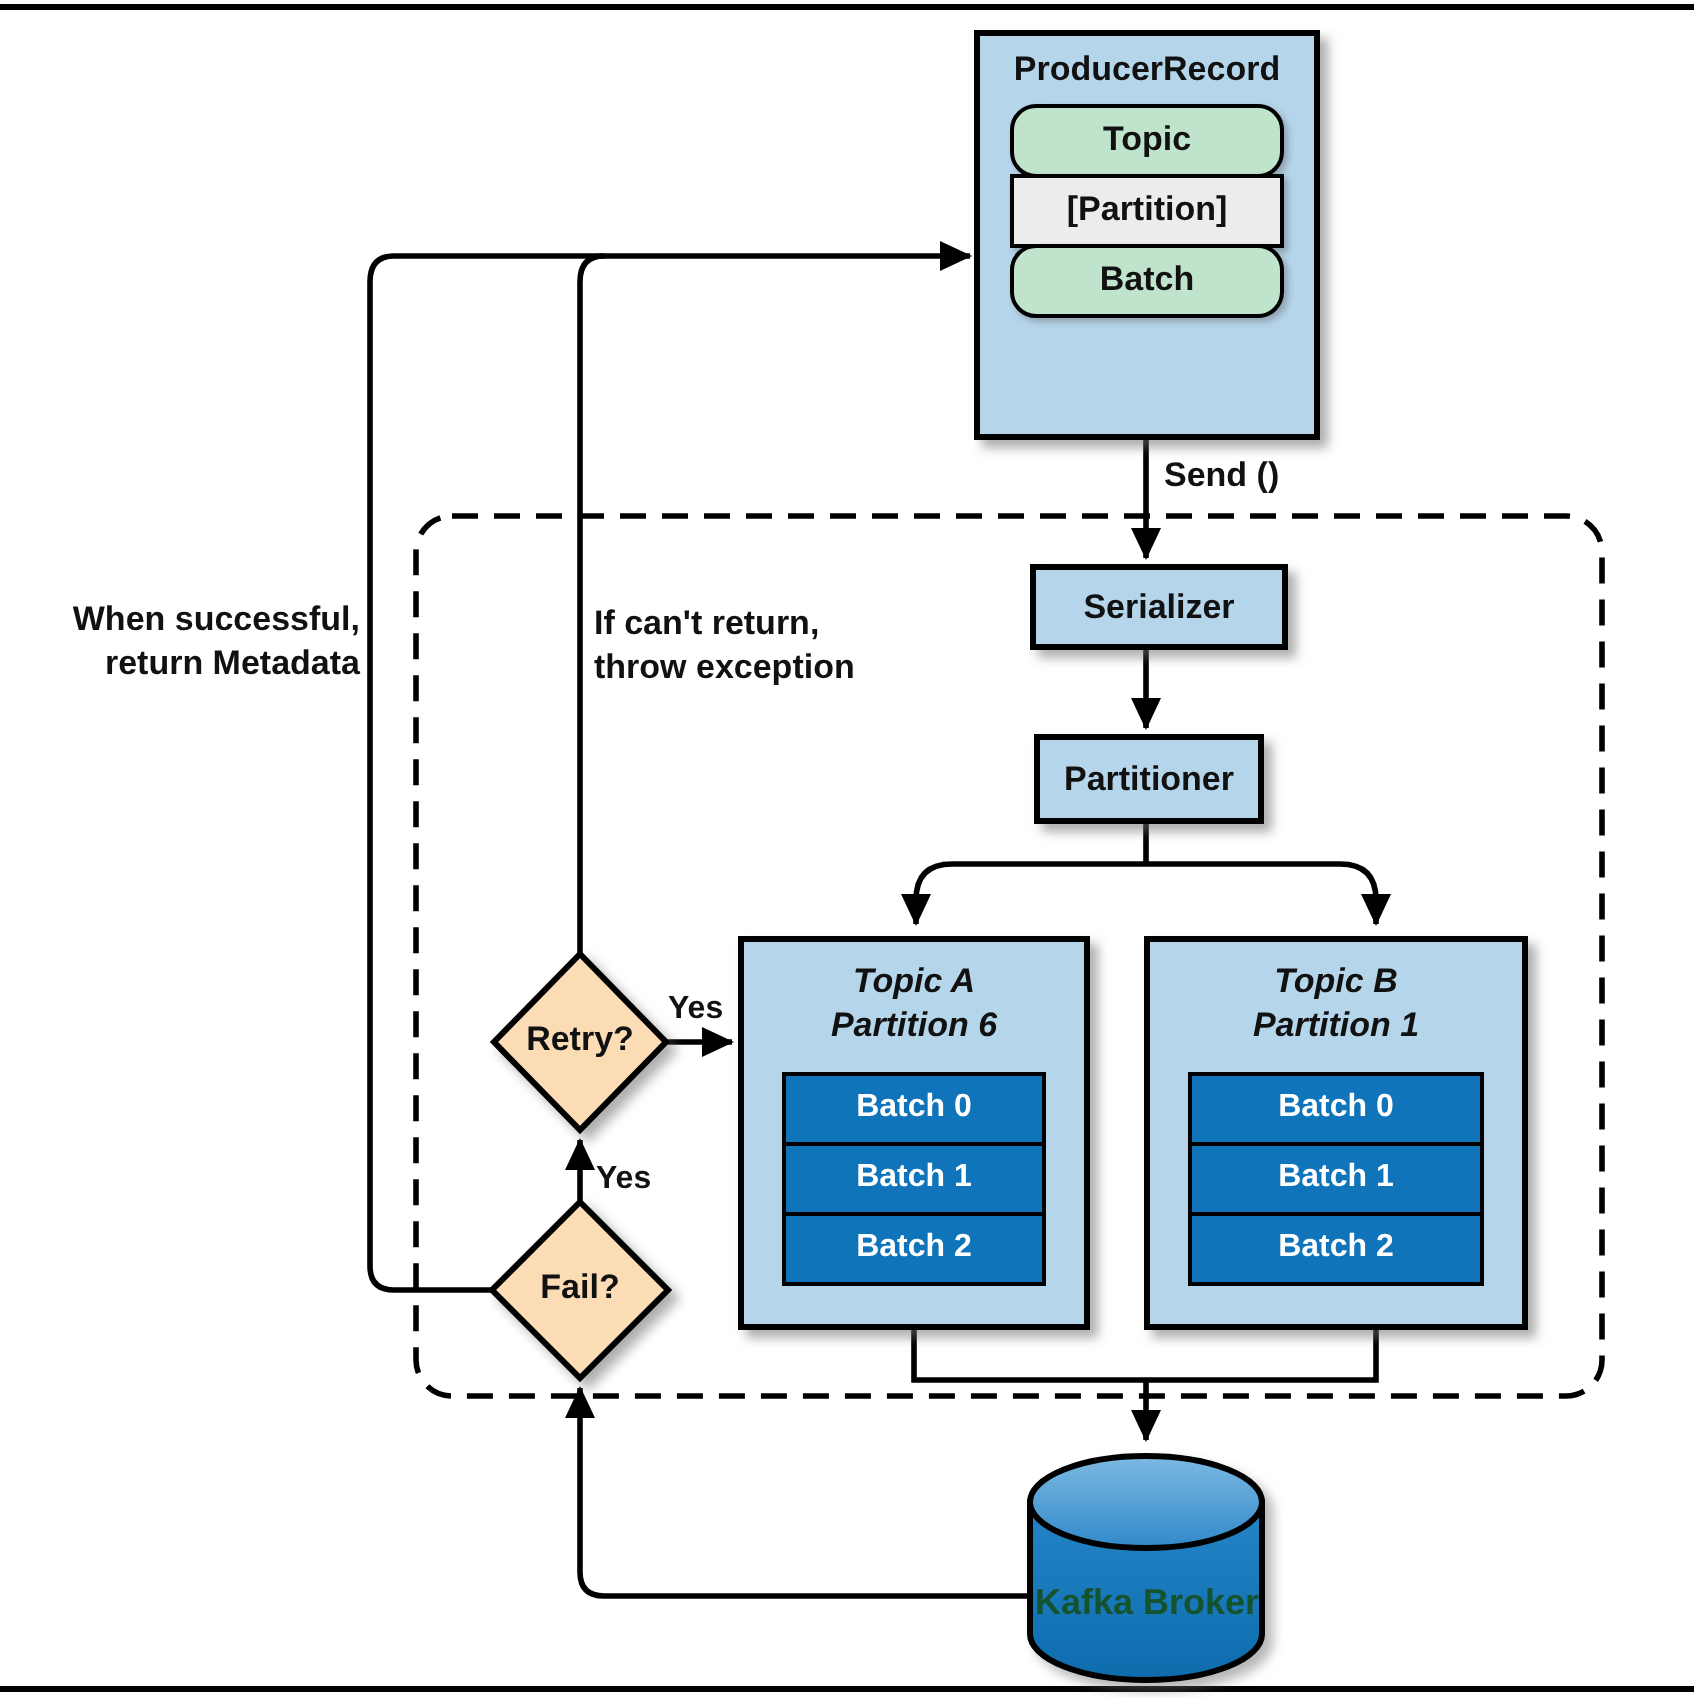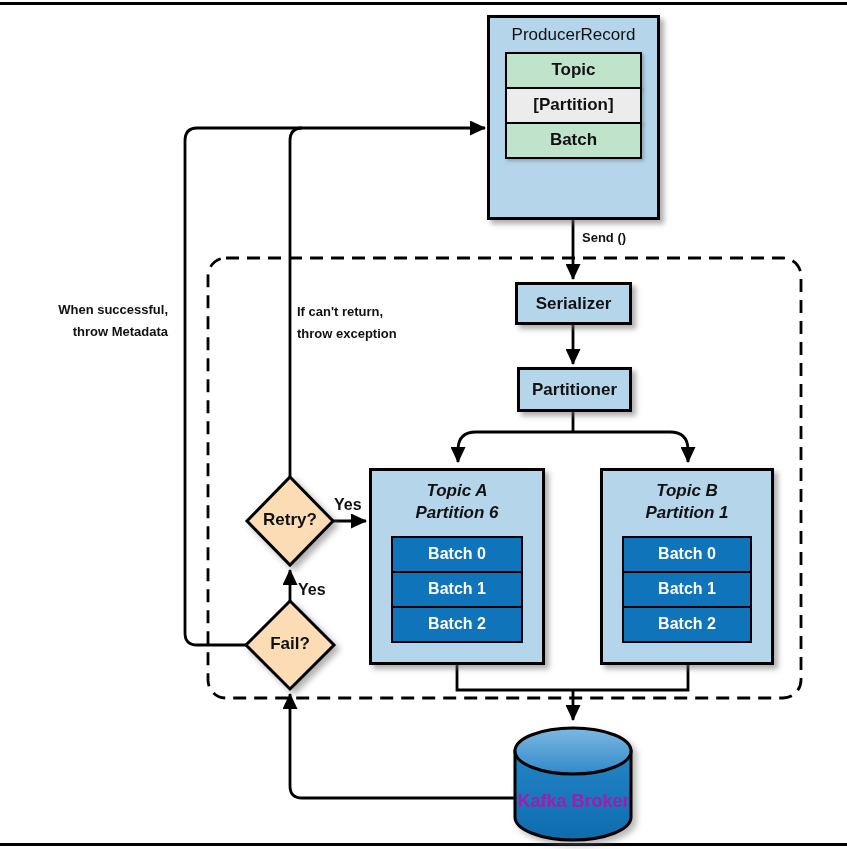--- a/index.html
+++ b/index.html
@@ -13,41 +13,41 @@
 
   .wires{position:absolute;left:0;top:0;width:847px;height:849px;}
   .wire{fill:none;stroke:#000;stroke-width:2.8px;}
   .dashed-boundary{fill:none;stroke:#000;stroke-width:2.8px;stroke-dasharray:13 8;}
   .diamond{fill:var(--diamond-peach);stroke:#000;stroke-width:3px;filter:drop-shadow(4px 4px 3px rgba(110,110,110,.55));}
   .cyl{stroke:#000;stroke-width:3px;}
   .cyl-group{filter:drop-shadow(4px 4px 3px rgba(110,110,110,.5));}
 
   .box{position:absolute;box-sizing:border-box;background:var(--box-blue);border:3px solid #000;
        box-shadow:4px 4px 5px rgba(110,110,110,.55);}
-  .box-title{font-weight:400;font-size:17px;line-height:34px;text-align:center;}
+  .box-title{font-weight:700;font-size:17px;line-height:34px;text-align:center;}
   .center-label{display:flex;align-items:center;justify-content:center;font-weight:700;font-size:17px;}
 
   .fields{padding:0 15px;}
   .field{box-sizing:border-box;height:37px;border:2px solid #000;margin-top:-2px;text-align:center;
          font-weight:700;font-size:17px;line-height:32px;box-shadow:2px 2px 3px rgba(90,90,90,.4);}
   .field:first-child{margin-top:0;}
-  .field.green{background:var(--mint-green);}
+  .field.green{background:var(--mint-green);border-radius:13px;}
   .field.gray{background:var(--light-gray);}
 
   .topic-title{padding-top:9px;text-align:center;font-weight:700;font-size:17px;line-height:22px;font-style:italic;}
   .batches{padding:12px 19px 0;}
   .batch{box-sizing:border-box;height:37px;border:2px solid #000;margin-top:-2px;background:var(--batch-blue);
          color:#fff;text-align:center;font-weight:700;font-size:16px;line-height:32px;}
   .batch:first-child{margin-top:0;}
 
-  .float-label{position:absolute;font-weight:700;font-size:13px;line-height:22px;white-space:nowrap;}
+  .float-label{position:absolute;font-weight:700;font-size:17px;line-height:22px;white-space:nowrap;}
   .note-right{text-align:right;}
   .diamond-label{position:absolute;width:86px;text-align:center;font-weight:700;font-size:17px;}
   .yes-label{position:absolute;font-weight:700;font-size:16px;}
-  .broker-label{position:absolute;left:505px;top:791px;width:137px;text-align:center;color:#a21caf;
+  .broker-label{position:absolute;left:505px;top:791px;width:137px;text-align:center;color:#14532d;
                 font-weight:700;font-size:18px;}
 </style>
 </head>
 <body>
 
 <div class="stage">
 
   <div class="rule rule-top"></div>
   <div class="rule rule-bottom"></div>
 
@@ -92,52 +92,52 @@
 
   <div class="box" style="left:487px;top:15px;width:173px;height:205px;">
     <div class="box-title">ProducerRecord</div>
     <div class="fields">
       <div class="field green">Topic</div>
       <div class="field gray">[Partition]</div>
       <div class="field green">Batch</div>
     </div>
   </div>
 
-  <div class="box center-label" style="left:515px;top:282px;width:117px;height:43px;">Serializer</div>
+  <div class="box center-label" style="left:515px;top:282px;width:129px;height:43px;">Serializer</div>
   <div class="box center-label" style="left:517px;top:367px;width:115px;height:45px;">Partitioner</div>
 
   <div class="box" style="left:369px;top:468px;width:176px;height:197px;">
     <div class="topic-title">
       <div>Topic A</div>
       <div>Partition 6</div>
     </div>
     <div class="batches">
       <div class="batch">Batch 0</div>
       <div class="batch">Batch 1</div>
       <div class="batch">Batch 2</div>
     </div>
   </div>
 
-  <div class="box" style="left:600px;top:468px;width:174px;height:197px;">
+  <div class="box" style="left:572px;top:468px;width:192px;height:197px;">
     <div class="topic-title">
       <div>Topic B</div>
       <div>Partition 1</div>
     </div>
     <div class="batches">
       <div class="batch">Batch 0</div>
       <div class="batch">Batch 1</div>
       <div class="batch">Batch 2</div>
     </div>
   </div>
 
   <div class="float-label" style="left:582px;top:227px;">Send ()</div>
 
-  <div class="float-label note-right" style="left:16px;top:299px;width:152px;">
+  <div class="float-label note-right" style="left:28px;top:299px;width:152px;">
     <div>When successful,</div>
-    <div>throw Metadata</div>
+    <div>return Metadata</div>
   </div>
 
   <div class="float-label" style="left:297px;top:301px;">
     <div>If can't return,</div>
     <div>throw exception</div>
   </div>
 
   <div class="yes-label" style="left:334px;top:496px;">Yes</div>
   <div class="yes-label" style="left:298px;top:581px;">Yes</div>
 

